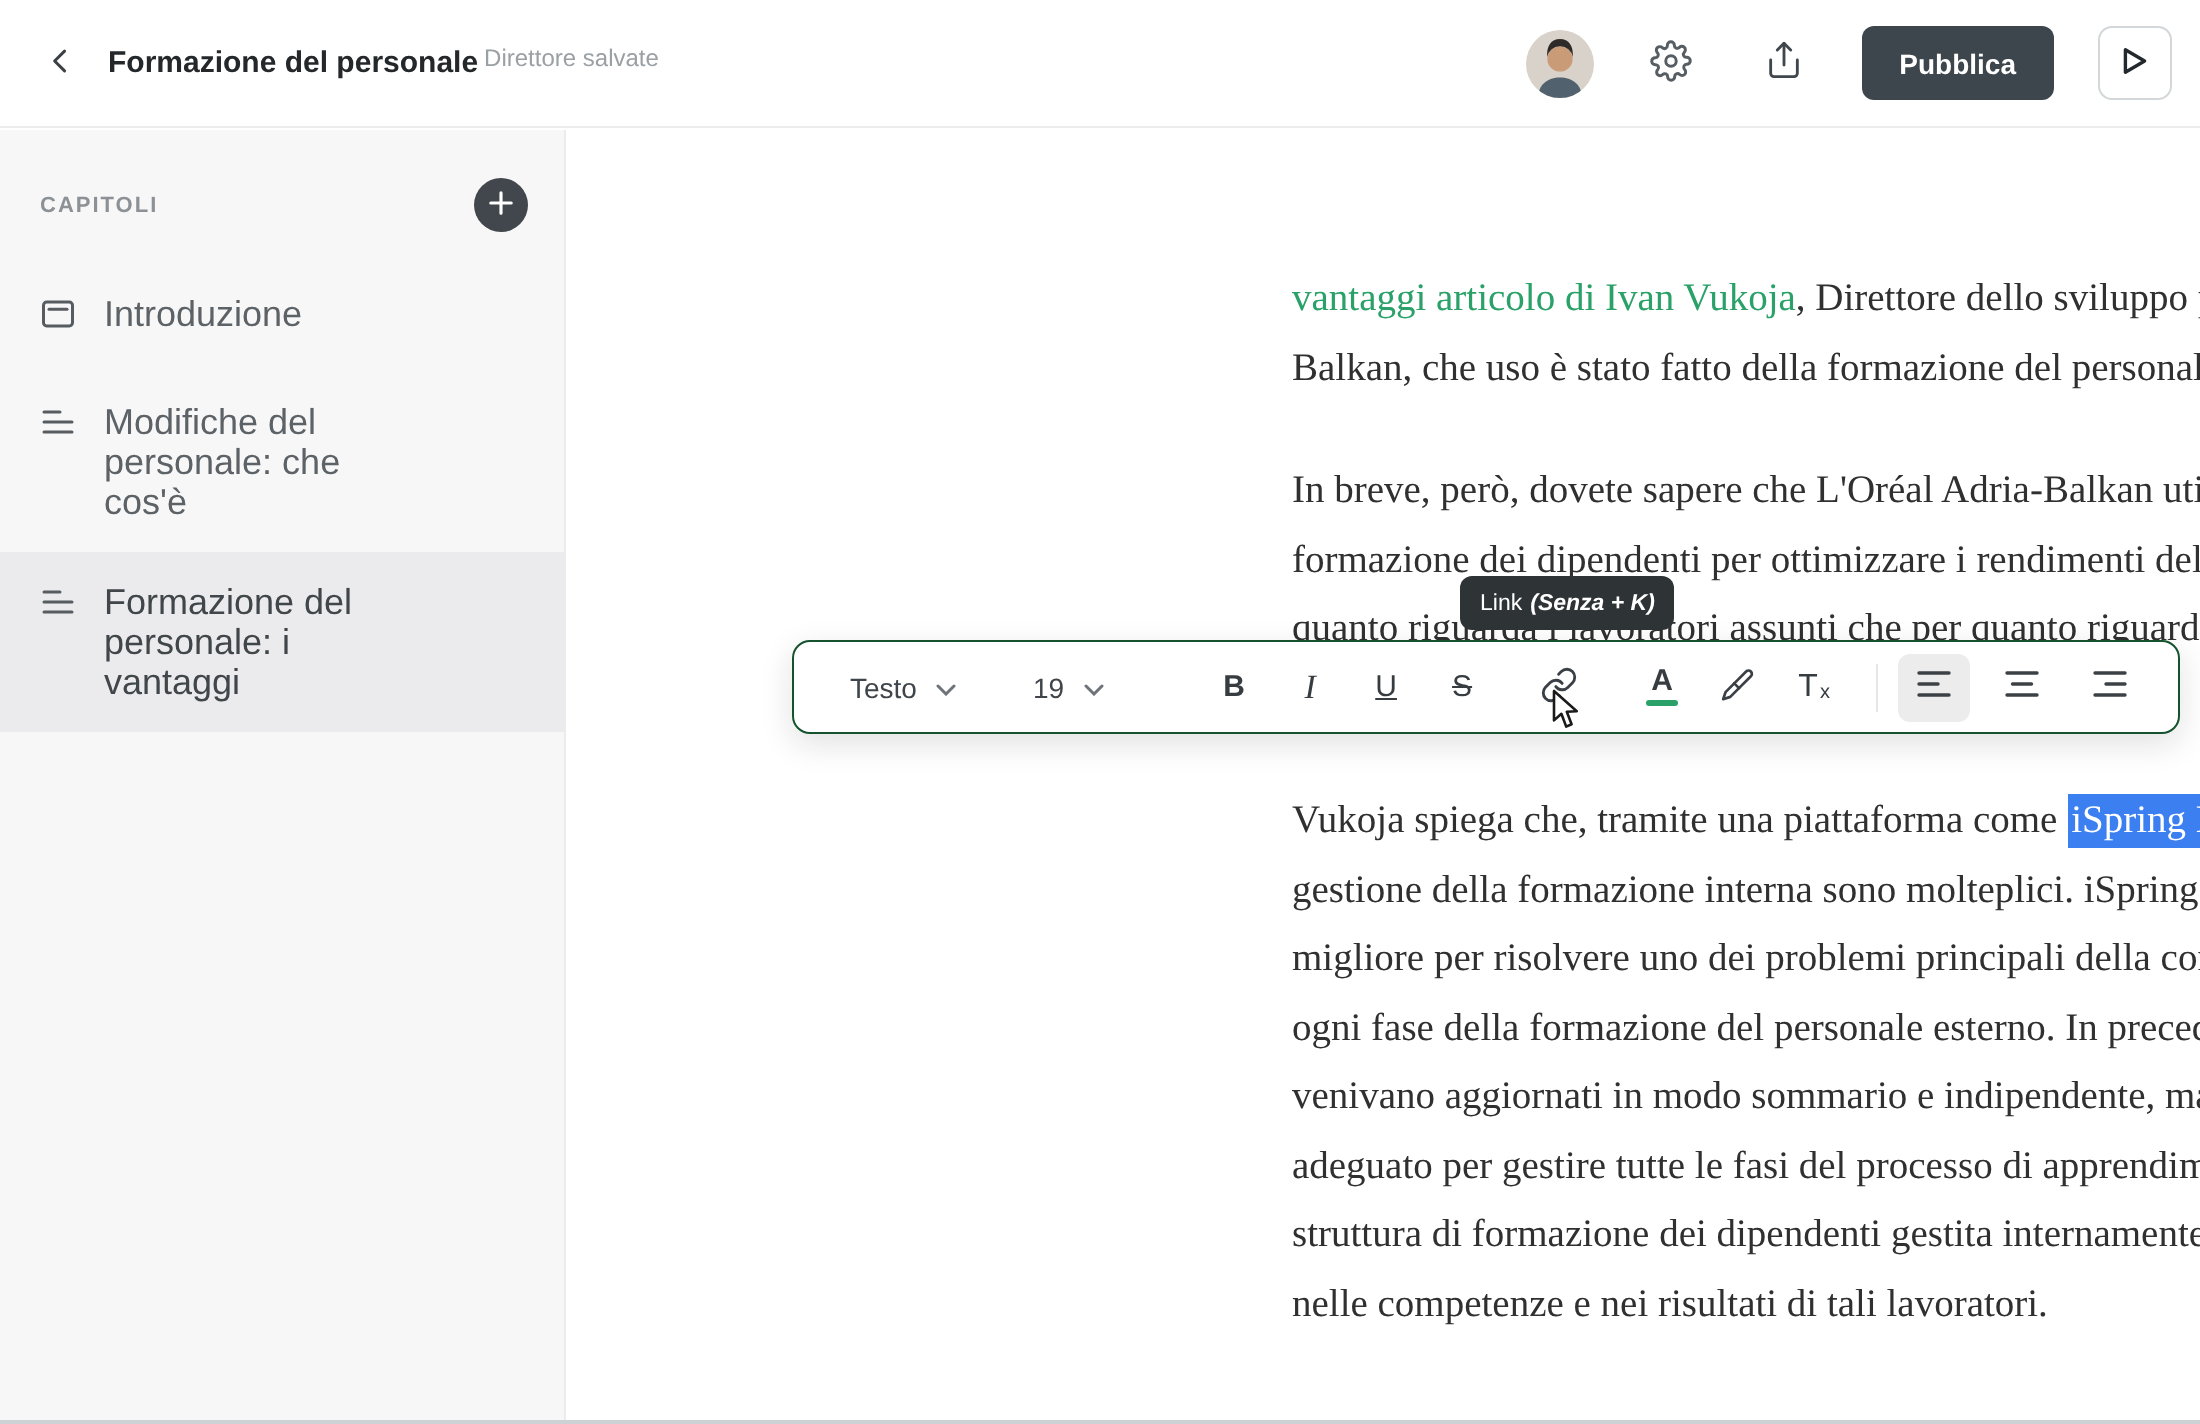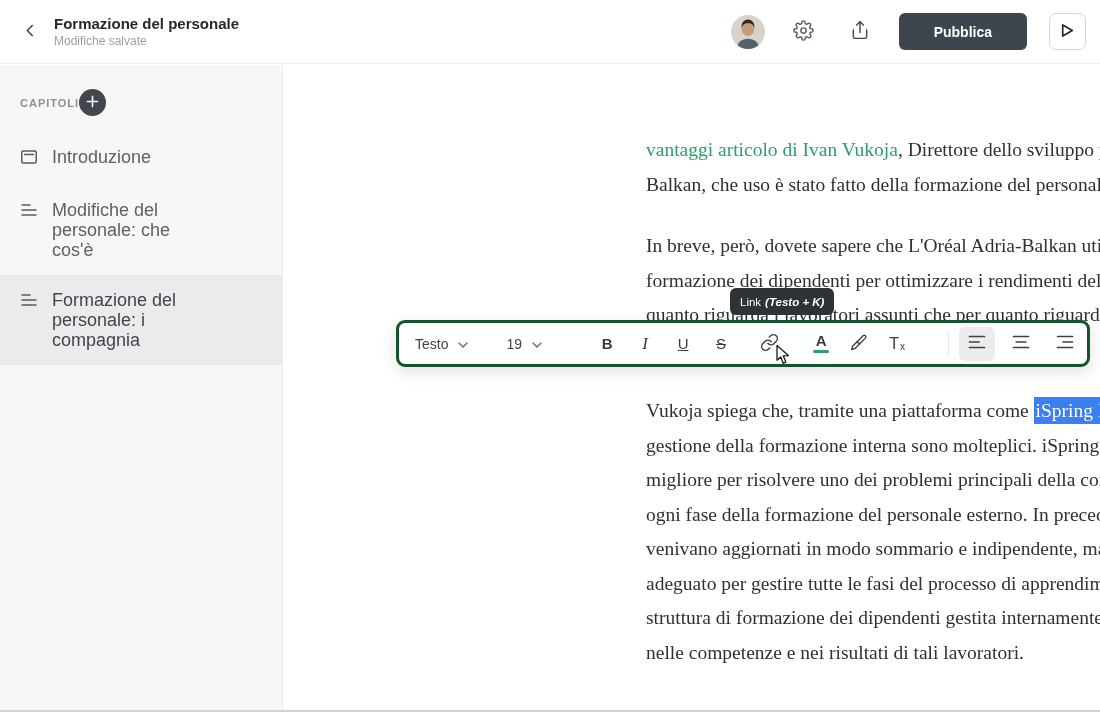--- a/index.html
+++ b/index.html
@@ -19,41 +19,41 @@
   }
   .app{position:relative;width:1100px;height:712px;overflow:hidden;background:#fff;}
 
   
   .hdr{
     position:absolute;left:0;top:0;width:1100px;height:64px;background:#fff;
     border-bottom:1px solid #ececec;display:flex;align-items:center;
     padding:0 14px 0 14px;z-index:40;
   }
   .back-btn{width:32px;height:32px;border:none;background:transparent;display:flex;align-items:center;justify-content:center;cursor:pointer;padding:0;}
-  .hdr-titles{margin-left:8px;display:flex;flex-direction:column;gap:3px;}
+  .hdr-titles{margin-left:8px;display:flex;gap:3px;}
   .hdr-title{font-size:15px;font-weight:700;color:#25282b;line-height:17px;}
   .hdr-sub{font-size:12px;color:#9aa0a4;line-height:13px;}
   .hdr-right{margin-left:auto;display:flex;align-items:center;gap:22px;}
   .avatar{width:34px;height:34px;border-radius:50%;overflow:hidden;border:none;padding:0;background:transparent;cursor:pointer;flex:0 0 auto;}
   .icon-btn{width:34px;height:34px;border:none;background:transparent;display:flex;align-items:center;justify-content:center;cursor:pointer;padding:0;}
   .publish-btn{
-    height:37px;padding:0 35px;border:none;border-radius:6px;background:var(--publish-bg);
+    height:37px;padding:0 19px;border:none;border-radius:6px;background:var(--publish-bg);
     color:#fff;font-size:14px;font-weight:600;cursor:pointer;font-family:inherit;
   }
   .play-btn{
     width:37px;height:37px;border:1px solid #d3d7d9;border-radius:7px;background:#fff;
     display:flex;align-items:center;justify-content:center;cursor:pointer;padding:0;
   }
 
   
   .sidebar{
     position:absolute;left:0;top:65px;width:283px;height:647px;
     background:var(--sidebar-bg);border-right:1px solid #ececec;z-index:10;
   }
-  .cap-row{display:flex;align-items:center;padding:24px 18px 16px 20px;}
+  .cap-row{display:flex;align-items:center;justify-content:space-between;padding:24px 18px 16px 20px;}
   .cap-label{font-size:11px;font-weight:600;letter-spacing:1px;color:#8c9196;}
   .add-btn{width:27px;height:27px;border-radius:50%;background:#41474c;border:none;display:flex;align-items:center;justify-content:center;cursor:pointer;padding:0;}
   .chapter{display:flex;gap:14px;padding:15px 20px;cursor:pointer;align-items:flex-start;}
   .chapter.selected{background:var(--sidebar-sel);}
   .chapter .ch-icon{flex:0 0 auto;margin-top:1px;}
   .ch-label{font-size:18px;line-height:20px;color:#5d6266;max-width:160px;}
   .chapter.selected .ch-label{color:#41464a;}
 
   
   .main{position:absolute;left:284px;top:65px;width:816px;height:647px;background:#fff;overflow:hidden;}
@@ -62,22 +62,22 @@
     font-family:"Liberation Serif","DejaVu Serif",serif;
     font-size:19.5px;line-height:34.5px;color:#303030;
   }
   .article p{margin:0 0 27px 0;}
   .run-link{color:var(--accent-green);cursor:pointer;}
   .run-selection{background:var(--selection-blue);color:#fff;padding:3px 2px;}
 
   
   .toolbar{
     position:absolute;left:396px;top:320px;width:694px;height:47px;background:#fff;
-    border:3px solid #14532d;border-radius:9px;display:flex;align-items:center;
-    padding:0 4px;z-index:20;box-shadow:0 5px 16px rgba(20,25,30,.13);
+    border:1px solid #14532d;border-radius:9px;display:flex;align-items:center;
+    padding:0 16px;z-index:20;box-shadow:0 5px 16px rgba(20,25,30,.13);
   }
   .tb-dd{display:flex;align-items:center;gap:10px;padding:7px 12px;border-radius:6px;cursor:pointer;background:transparent;border:none;font-family:inherit;}
   .tb-dd .dd-val{font-size:14px;color:#3f454a;}
   .tb-btn{
     width:38px;height:34px;border:none;background:transparent;border-radius:6px;
     display:flex;align-items:center;justify-content:center;cursor:pointer;padding:0;
     font-family:inherit;color:#373c41;
   }
   .tb-btn.active{background:#ececec;}
   .lbl-b{font-weight:700;font-size:15px;}
@@ -119,21 +119,21 @@
   <header class="hdr">
     <button class="back-btn">
       <span>
         <svg width="17" height="17" viewBox="0 0 24 24" fill="none" stroke="#3a4045" stroke-width="2.1" stroke-linecap="round" stroke-linejoin="round">
             <path d="M14.5 5 L7.5 12 L14.5 19"></path>
           </svg>
       </span>
     </button>
     <div class="hdr-titles">
       <span class="hdr-title">Formazione del personale</span>
-      <span class="hdr-sub">Modifiche salvate</span>
+      <span class="hdr-sub">Direttore salvate</span>
     </div>
     <div class="hdr-right">
       <button class="avatar">
         <svg width="34" height="34" viewBox="0 0 34 34">
           <rect width="34" height="34" fill="#d8d2ca"></rect>
           <circle cx="17" cy="14.5" r="6.3" fill="#c99b76"></circle>
           <path d="M10.6 13.5 a6.5 6.5 0 0 1 12.8 0 c.4-5.5-1.9-9-6.4-9 s-6.8 3.5-6.4 9z" fill="#2e2a28"></path>
           <path d="M6 34 c0-6.8 5-10.3 11-10.3 s11 3.5 11 10.3z" fill="#51616e"></path>
         </svg>
       </button>
@@ -195,21 +195,21 @@
       </span>
       <span class="ch-label">Modifiche del personale: che cos'è</span>
     </div>
 
     <div class="chapter selected">
       <span class="ch-icon">
         <svg width="18" height="18" viewBox="0 0 18 18" fill="none" stroke="#575c61" stroke-width="1.5" stroke-linecap="round">
             <path d="M2 4 h8 M2 9 h14 M2 14 h14"></path>
           </svg>
       </span>
-      <span class="ch-label">Formazione del personale: i compagnia</span>
+      <span class="ch-label">Formazione del personale: i vantaggi</span>
     </div>
   </aside>
 
   <main class="main">
     <article class="article">
       <p><span class="run-link">vantaggi articolo di Ivan Vukoja</span><span>, Direttore dello sviluppo presso L'Oréal Adria-Balkan, che uso è stato fatto della formazione del personale aziendale.</span></p>
       <p><span>In breve, però, dovete sapere che L'Oréal Adria-Balkan utilizza regolarmente la formazione dei dipendenti per ottimizzare i rendimenti della compagnia, sia per quanto riguarda i lavoratori assunti che per quanto riguarda i lavoratori gestiti da una agenzia di distribuzione.</span></p>
       <p><span>Vukoja spiega che, tramite una piattaforma come </span><span class="run-selection">iSpring Learn</span><span>, i vantaggi della gestione della formazione interna sono molteplici. iSpring Learn è stata la scelta migliore per risolvere uno dei problemi principali della compagnia: organizzare ogni fase della formazione del personale esterno. In precedenza, questi ultimi venivano aggiornati in modo sommario e indipendente, ma mancava uno strumento adeguato per gestire tutte le fasi del processo di apprendimento. Senza una vera struttura di formazione dei dipendenti gestita internamente, non c'era concordanza nelle competenze e nei risultati di tali lavoratori.</span></p>
     </article>
   </main>
@@ -302,21 +302,21 @@
           <svg width="18" height="16" viewBox="0 0 18 16" fill="none" stroke="#3c4145" stroke-width="1.7" stroke-linecap="round">
               <path d="M1.5 2.5 h15 M7 8 h9.5 M1.5 13.5 h15"></path>
             </svg>
         </span>
       </button>
     </div>
   </div>
 
   <div class="tooltip">
     <span>Link</span>
-    <span class="kbd">(Testo + K)</span>
+    <span class="kbd">(Senza + K)</span>
   </div>
 
   <div class="cursor">
     <svg width="17" height="22" viewBox="0 0 17 22">
         <path d="M2 1.5 L2 16.2 L5.7 12.9 L8.1 19.3 L10.8 18.1 L8.4 11.9 L13.4 11.6 Z" fill="#fff" stroke="#1a1a1a" stroke-width="1.3" stroke-linejoin="round"></path>
       </svg>
   </div>
 
   <div class="bottom-edge"></div>
 </div>

